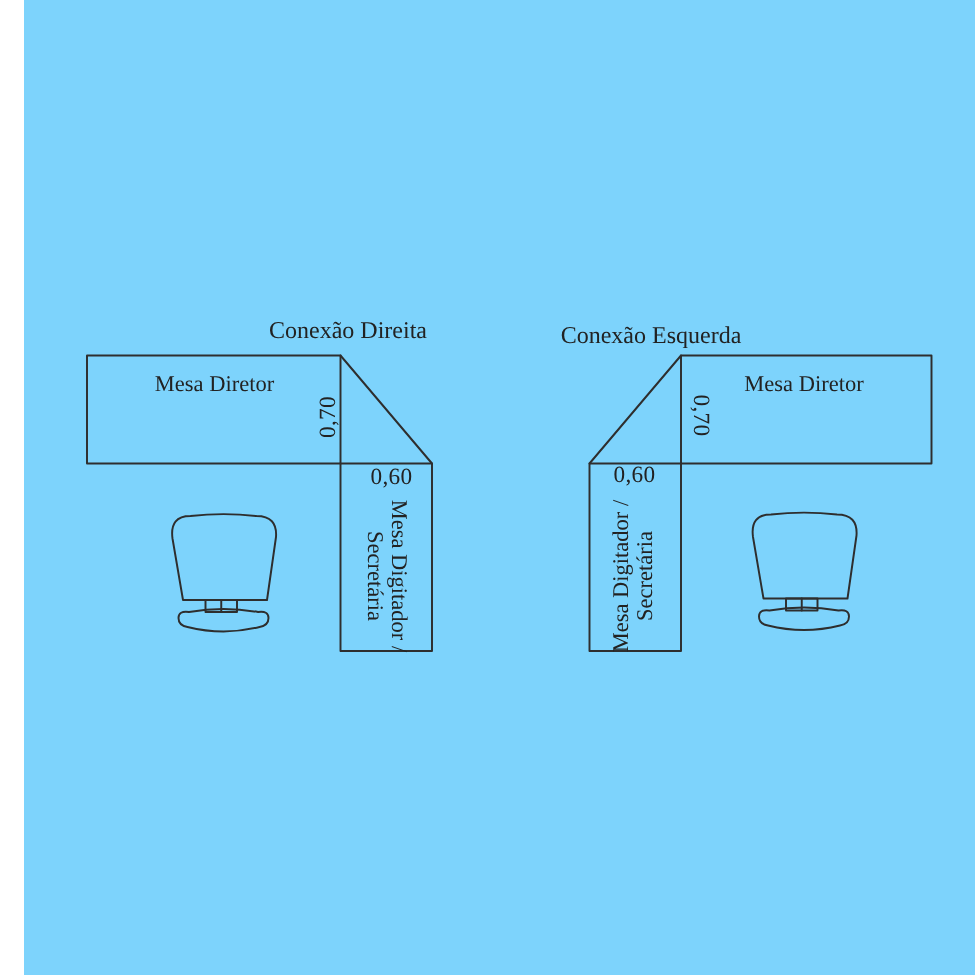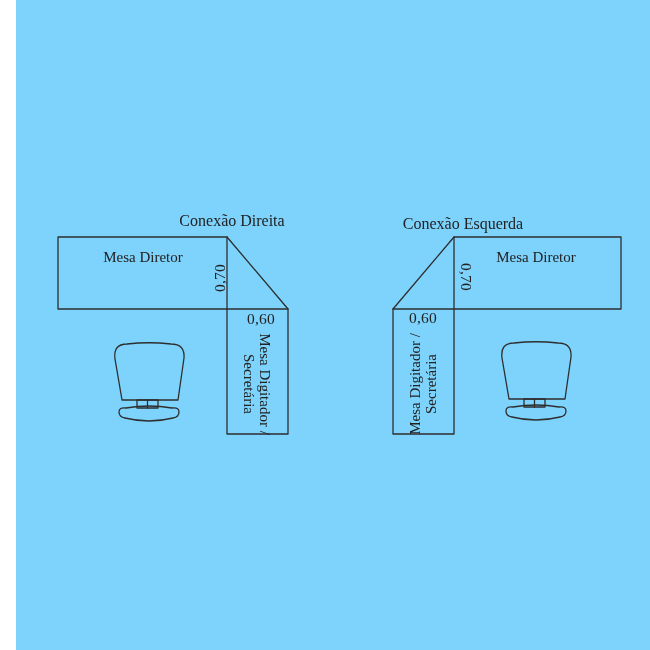--- a/index.html
+++ b/index.html
@@ -39,21 +39,21 @@
   .label.two-line { text-align: center; }
   .label.two-line span { display: block; white-space: nowrap; }
 
   
   .t-right-title   { left: 216px; top: 221px; }
   .t-right-desk    { left: 127px; top: 257px; }
   .t-right-070     { left: 204px; top: 278px; }
   .t-right-060     { left: 245px; top: 319px; }
   .t-right-typist  { left: 241px; top: 384px; }
 
-  .t-left-title    { left: 447px; top: 224px; }
+  .t-left-title    { left: 418px; top: 224px; }
   .t-left-desk     { left: 520px; top: 257px; }
   .t-left-070      { left: 450px; top: 277px; }
   .t-left-060      { left: 407px; top: 318px; }
   .t-left-typist   { left: 407px; top: 384px; }
 </style>
 </head>
 <body>
 
 <div id="canvas">
 

